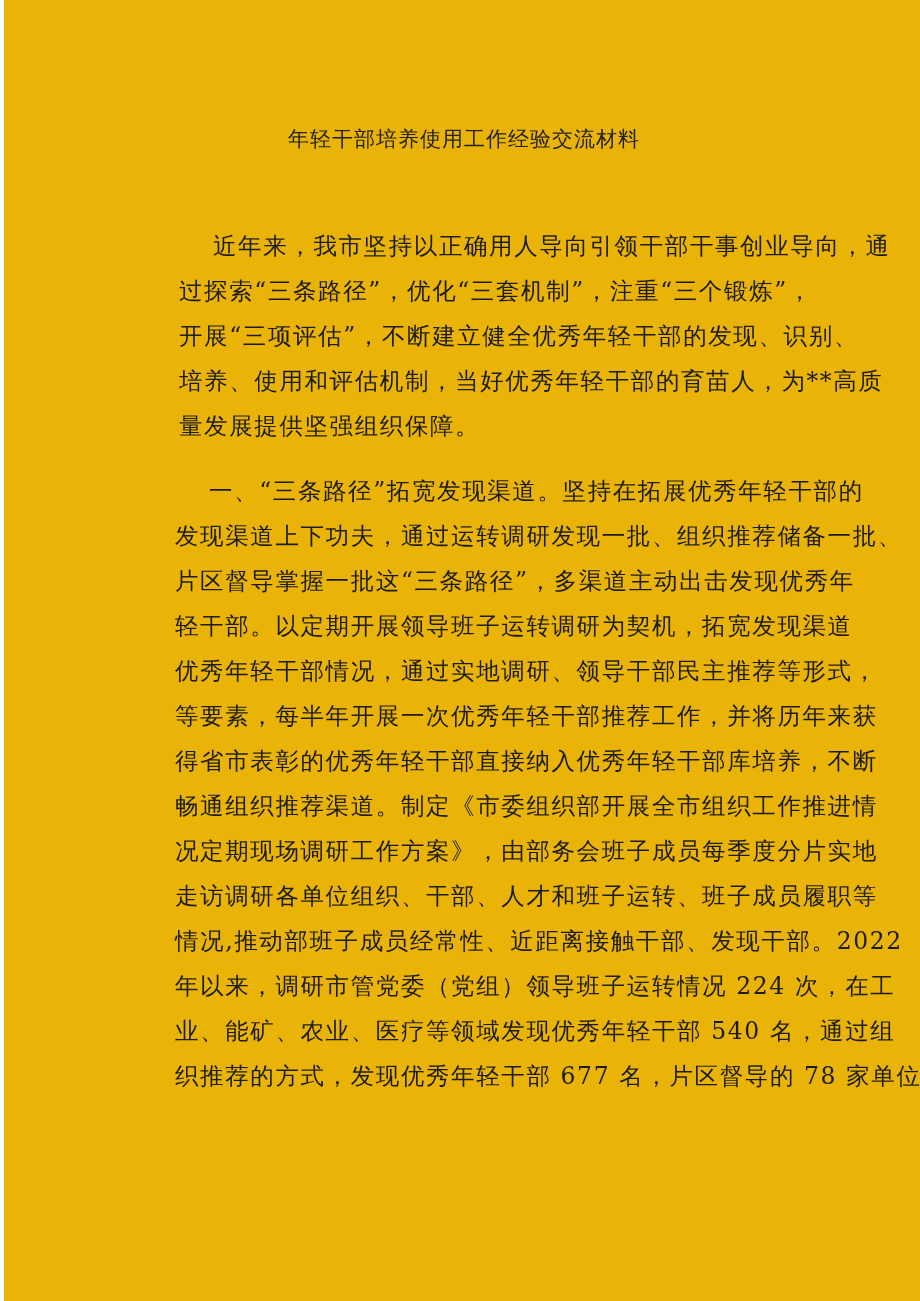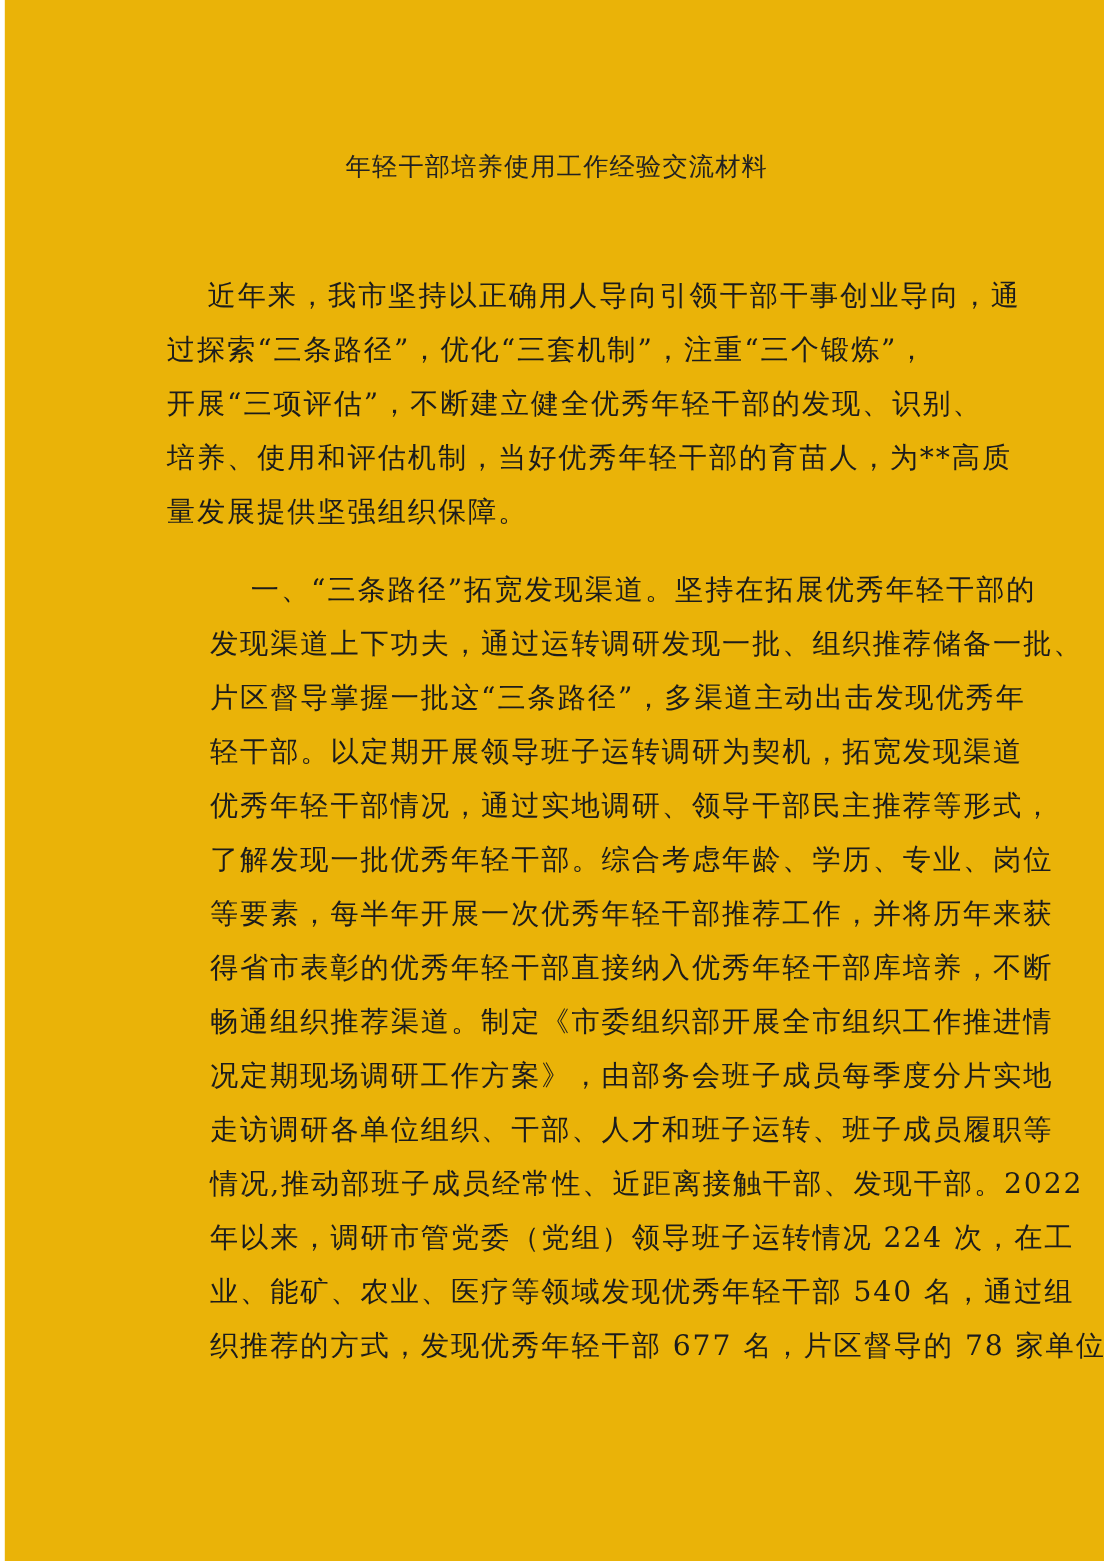--- a/index.html
+++ b/index.html
@@ -12,35 +12,34 @@
   .line { display: block; height: 45px; line-height: 45px; font-size: 23.5px;
           white-space: nowrap; letter-spacing: 1.6px; color: #1c1c1c; }
   .line.indent { padding-left: 34px; }
 </style>
 </head>
 <body>
 
 <div class="page">
   <div class="title">年轻干部培养使用工作经验交流材料</div>
 
-  <div class="para" style="top:224px;">
+  <div class="para" style="top:224px;margin-left:40px;">
     <span class="line indent">近年来，我市坚持以正确用人导向引领干部干事创业导向，通</span>
     <span class="line">过探索“三条路径”，优化“三套机制”，注重“三个锻炼”，</span>
     <span class="line">开展“三项评估”，不断建立健全优秀年轻干部的发现、识别、</span>
     <span class="line">培养、使用和评估机制，当好优秀年轻干部的育苗人，为**高质</span>
     <span class="line">量发展提供坚强组织保障。</span>
   </div>
 
   <div class="para" style="top:469px;margin-left:36px;">
     <span class="line indent">一、“三条路径”拓宽发现渠道。坚持在拓展优秀年轻干部的</span>
     <span class="line">发现渠道上下功夫，通过运转调研发现一批、组织推荐储备一批、</span>
     <span class="line">片区督导掌握一批这“三条路径”，多渠道主动出击发现优秀年</span>
     <span class="line">轻干部。以定期开展领导班子运转调研为契机，拓宽发现渠道</span>
     <span class="line">优秀年轻干部情况，通过实地调研、领导干部民主推荐等形式，</span>
-    <span class="line">了解发现一批优秀年轻干部。综合考虑年龄、学历、专业、岗位</span>
     <span class="line">等要素，每半年开展一次优秀年轻干部推荐工作，并将历年来获</span>
     <span class="line">得省市表彰的优秀年轻干部直接纳入优秀年轻干部库培养，不断</span>
     <span class="line">畅通组织推荐渠道。制定《市委组织部开展全市组织工作推进情</span>
     <span class="line">况定期现场调研工作方案》，由部务会班子成员每季度分片实地</span>
     <span class="line">走访调研各单位组织、干部、人才和班子运转、班子成员履职等</span>
     <span class="line">情况,推动部班子成员经常性、近距离接触干部、发现干部。2022</span>
     <span class="line">年以来，调研市管党委（党组）领导班子运转情况 224 次，在工</span>
     <span class="line">业、能矿、农业、医疗等领域发现优秀年轻干部 540 名，通过组</span>
     <span class="line">织推荐的方式，发现优秀年轻干部 677 名，片区督导的 78 家单位</span>
   </div>

